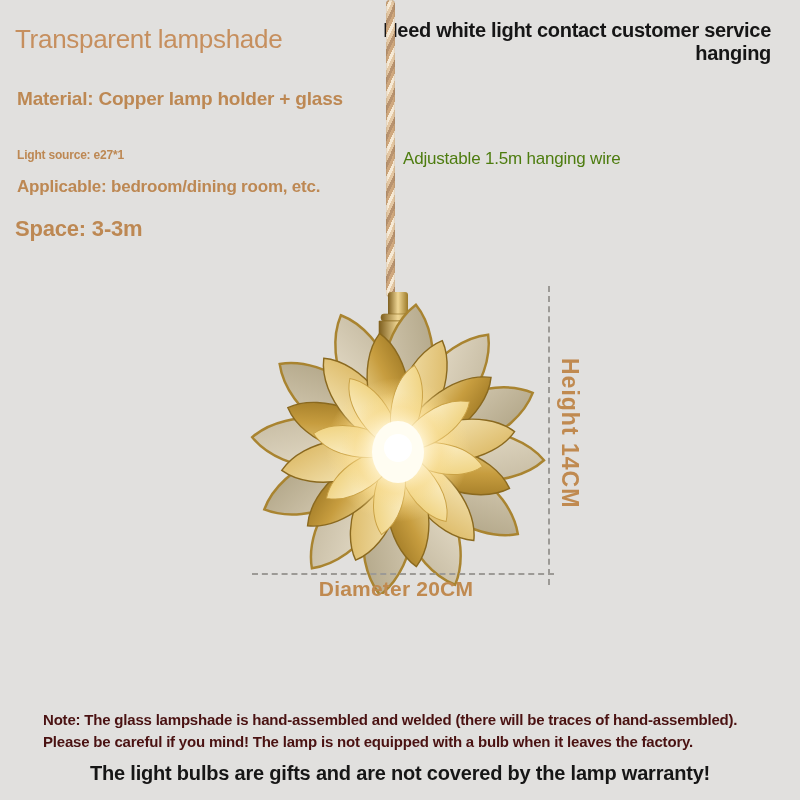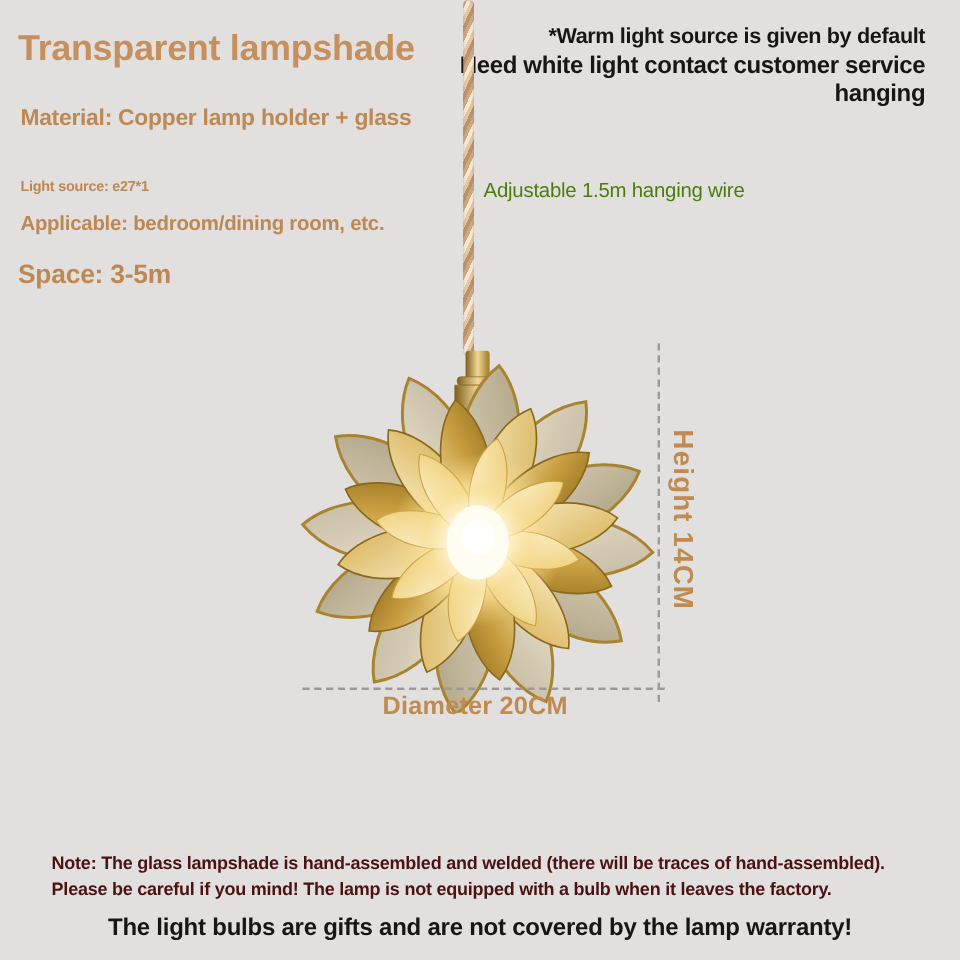--- a/index.html
+++ b/index.html
@@ -13,21 +13,21 @@
     width: 800px;
     height: 800px;
     background: #e1e0de;
     overflow: hidden;
   }
 
   
   .specs { position: absolute; left: 0; top: 0; }
   .specs h1 {
     position: absolute; left: 15px; top: 24px; margin: 0;
-    font-size: 30px; font-weight: 700; letter-spacing: -0.3px;
+    font-size: 26px; font-weight: 400; letter-spacing: -0.3px;
     color: #c68f5e; white-space: nowrap;
   }
   .spec {
     position: absolute; margin: 0; white-space: nowrap;
     font-weight: 700; color: #bd8853; letter-spacing: -0.2px;
   }
   .spec-material   { left: 17px; top: 88px;  font-size: 19px; }
   .spec-light      { left: 17px; top: 148px; font-size: 12px; }
   .spec-applicable { left: 17px; top: 177px; font-size: 17px; }
   .spec-space      { left: 15px; top: 216px; font-size: 22px; }
@@ -101,25 +101,24 @@
 </head>
 <body>
 
 <div class="canvas">
 
   <section class="specs">
     <h1>Transparent lampshade</h1>
     <p class="spec spec-material">Material: Copper lamp holder + glass</p>
     <p class="spec spec-light">Light source: e27*1</p>
     <p class="spec spec-applicable">Applicable: bedroom/dining room, etc.</p>
-    <p class="spec spec-space">Space: 3-5m</p>
+    <p class="spec spec-space">Space: 3-3m</p>
   </section>
 
   <section class="notice">
-    <div class="n1">*Warm light source is given by default</div>
     <div class="n2">Need white light contact customer service</div>
     <div class="n3">hanging</div>
   </section>
 
   <div class="rope"></div>
   <div class="wire-label">Adjustable 1.5m hanging wire</div>
 
   <svg class="lamp-svg" width="324" height="302" viewBox="0 0 324 302" aria-hidden="true">
     <defs>
       <path id="petal" d="M0 0 C28 -26 90 -30 118 -2 C92 26 30 26 0 0 Z"></path>

